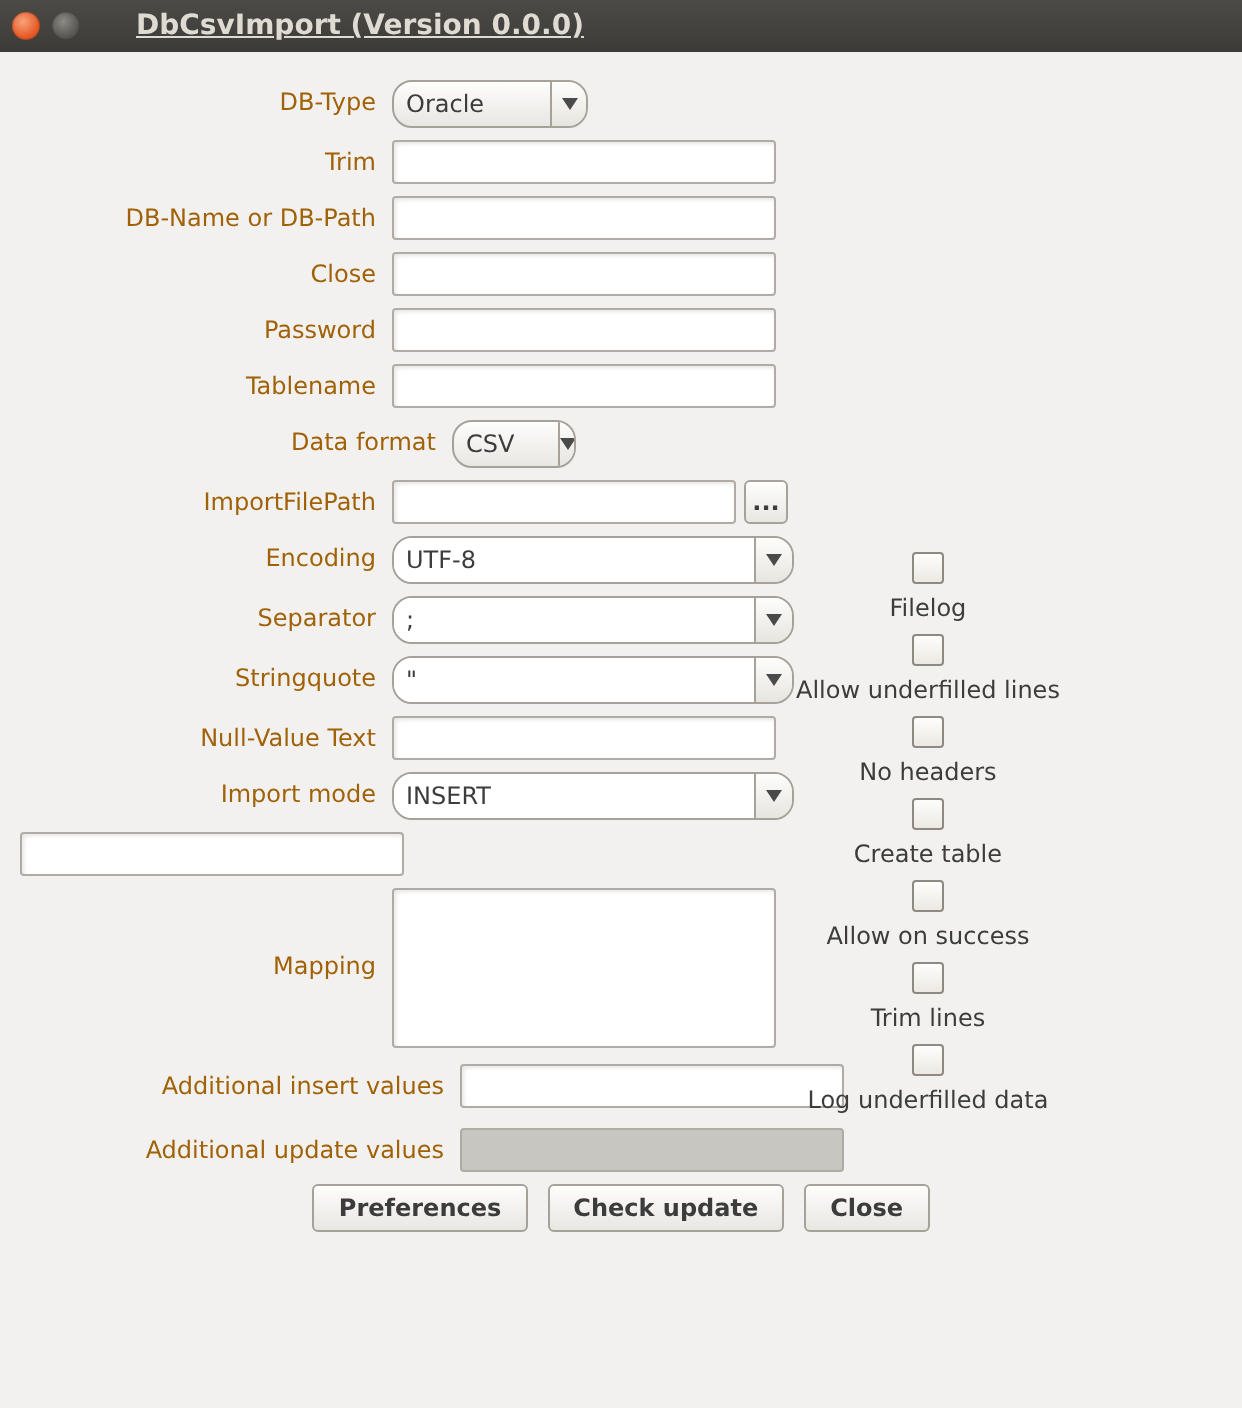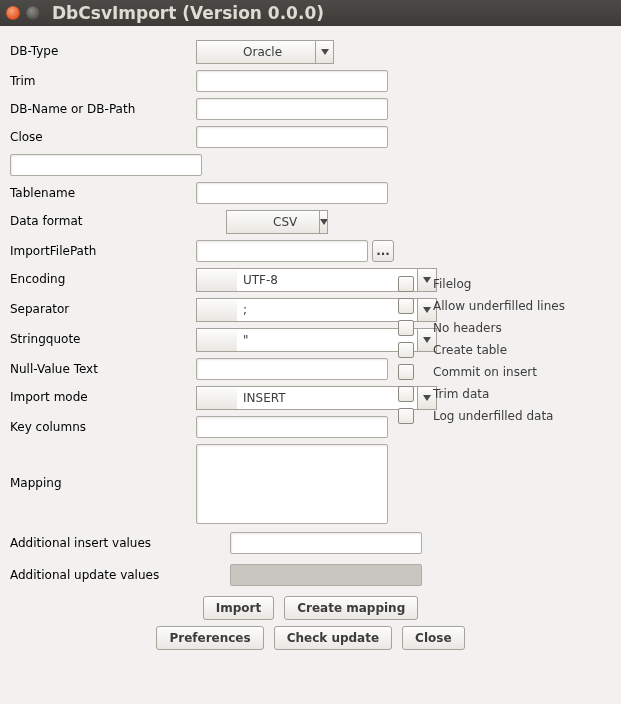--- a/index.html
+++ b/index.html
@@ -24,38 +24,38 @@
   }
   .tb-btn {
     width: 14px;
     height: 14px;
     border-radius: 50%;
     margin-right: 6px;
     box-shadow: inset 0 0 1px rgba(0,0,0,.6);
   }
   .tb-close { background: radial-gradient(circle at 40% 35%, #f7a37a, #e75c2a 60%, #c0461a); }
   .tb-min   { background: radial-gradient(circle at 40% 35%, #8b8a84, #595853 60%, #424139); }
-  .tb-title { margin-left: 6px; font-size: 17px; }
+  .tb-title { margin-left: 22px; font-size: 14px; text-decoration: underline; }
 
   .client {
     padding: 14px 10px 10px 10px;
   }
 
   .row {
     display: flex;
     align-items: flex-start;
     margin-bottom: 6px;
   }
   .lbl {
     width: 178px;
     min-width: 178px;
-    text-align: left;
+    text-align: right;
     padding-right: 8px;
     padding-top: 4px;
-    color: #000000;
+    color: #a16207;
   }
   .ctrls {
     display: flex;
     align-items: center;
     flex-wrap: wrap;
   }
 
   input.tx, select.sel, textarea.ta {
     font-family: inherit;
     font-size: 12px;
@@ -84,25 +84,24 @@
   .disabled-field {
     background: #c8c6c0 !important;
     box-shadow: none !important;
   }
 
   
   .combo {
     display: inline-flex;
     height: 22px;
     border: 1px solid #a6a29a;
-    border-radius: 0;
+    border-radius: 10px;
     background: linear-gradient(to bottom, #fdfdfc, #e9e7e2);
     box-shadow: 0 1px 0 #fff inset;
     overflow: hidden;
-    padding-left: 40px;
   }
   .combo .combo-text {
     padding: 3px 6px;
     background: #fff;
     min-width: 40px;
     display: flex;
     align-items: center;
   }
   .combo.editable .combo-text { background: #fff; }
   .combo.noneditable .combo-text { background: transparent; }
@@ -135,21 +134,22 @@
     position: absolute;
     left: 398px;
     top: 250px;
     display: flex;
     flex-direction: column;
     gap: 6px;
   }
   .chk {
     display: flex;
     align-items: center;
-    gap: 19px;
+    gap: 5px;
+    flex-direction: column;
   }
   .chkbox {
     width: 14px;
     height: 14px;
     border: 1px solid #8e8a82;
     border-radius: 2px;
     background: linear-gradient(to bottom, #fdfdfc, #ece9e2);
     display: flex;
     align-items: center;
     justify-content: center;
@@ -210,20 +210,21 @@
         <input class="tx" value="" style="">
       </div>
   </div>
   <div class="row">
     <div class="lbl">Close</div>
     <div class="ctrls">
         <input class="tx" value="" style="">
       </div>
   </div>
   <div class="row">
+    <div class="lbl">Password</div>
     <div class="ctrls">
         <input class="tx" type="password" value="" style="">
       </div>
   </div>
   <div class="row">
     <div class="lbl">Tablename</div>
     <div class="ctrls">
         <input class="tx" value="" style="">
       </div>
   </div>
@@ -307,21 +308,20 @@
         <div class="combo-btn">
           <svg width="8" height="6">
               <polygon points="0,0 8,0 4,6" fill="#4a4a4a"></polygon>
             </svg>
         </div>
       </div>
     </div>
   </div>
 
   <div class="row">
-    <div class="lbl">Key columns</div>
     <div class="ctrls">
         <input class="tx" value="" style="">
       </div>
   </div>
 
   <div class="row">
     <div class="lbl" style="padding-top:32px">Mapping</div>
     <div class="ctrls">
         <textarea class="ta" style=""></textarea>
       </div>
@@ -353,35 +353,31 @@
     <div class="chk">
       <span class="chkbox"></span>
       <span>No headers</span>
     </div>
     <div class="chk">
       <span class="chkbox"></span>
       <span>Create table</span>
     </div>
     <div class="chk">
       <span class="chkbox"></span>
-      <span>Commit on insert</span>
-    </div>
-    <div class="chk">
-      <span class="chkbox"></span>
-      <span>Trim data</span>
+      <span>Allow on success</span>
+    </div>
+    <div class="chk">
+      <span class="chkbox"></span>
+      <span>Trim lines</span>
     </div>
     <div class="chk">
       <span class="chkbox"></span>
       <span>Log underfilled data</span>
     </div>
   </div>
 
-  <div class="button-row">
-    <button class="btn">Import</button>
-    <button class="btn">Create mapping</button>
-  </div>
   <div class="button-row" style="margin-top:6px">
     <button class="btn">Preferences</button>
     <button class="btn">Check update</button>
     <button class="btn">Close</button>
   </div>
 
 </div>
 
 </body></html>

